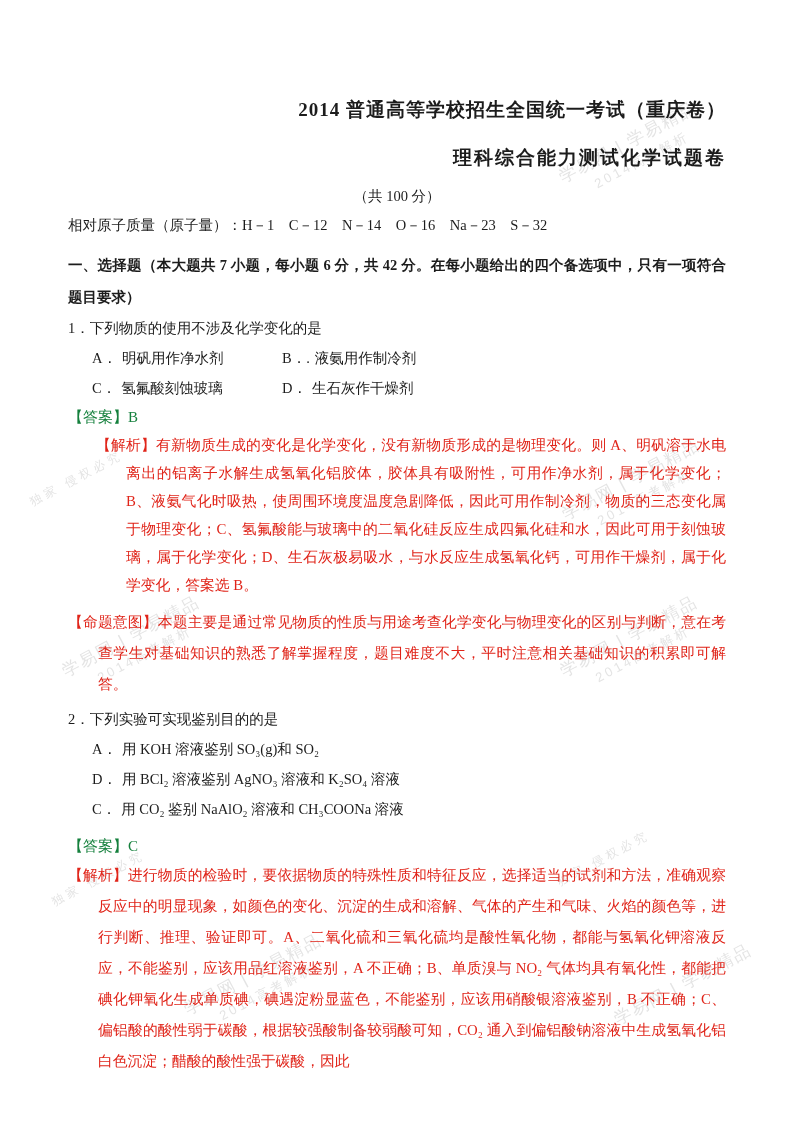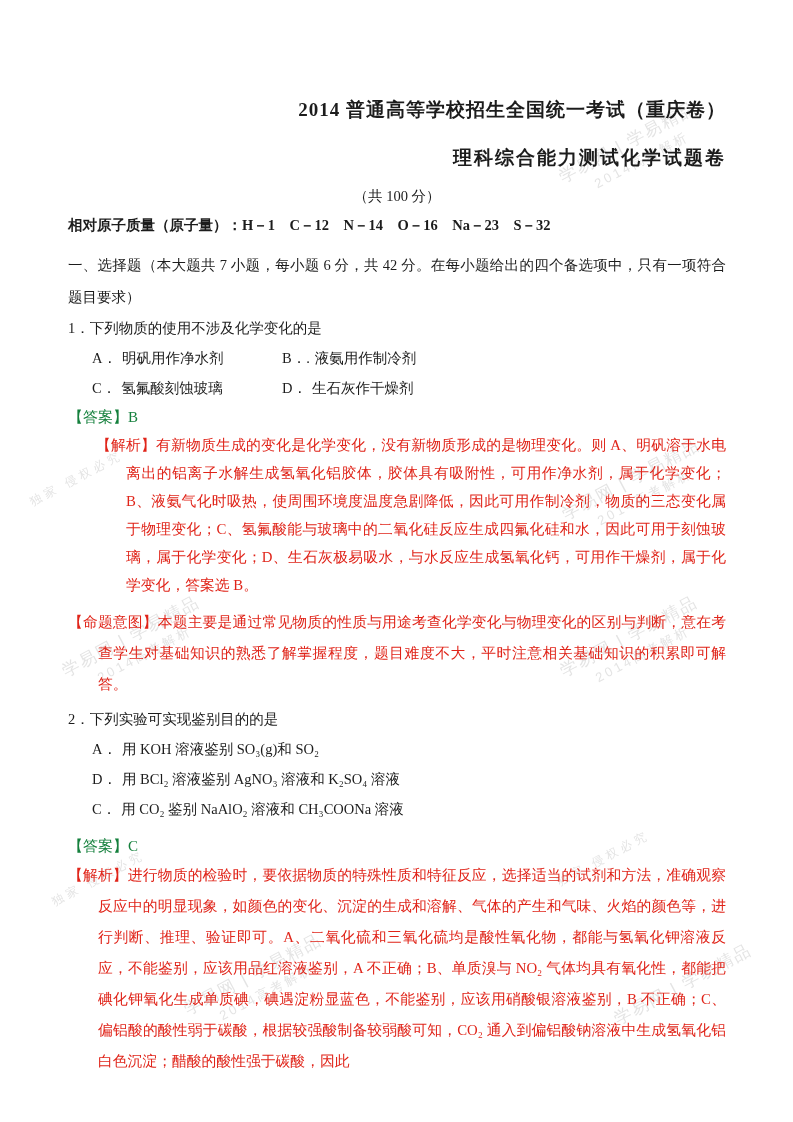--- a/index.html
+++ b/index.html
@@ -24,22 +24,22 @@
   .content { position:absolute; left:68px; width:658px; top:0; padding-top:98px; }
   .doc-title {
     font-size:19px; font-weight:bold; text-align:right;
     line-height:23px; margin:0 0 26px; letter-spacing:1px;
   }
   .doc-subtitle {
     font-size:19px; font-weight:bold; text-align:right;
     line-height:22px; margin:0 0 17px; letter-spacing:2px;
   }
   .score-note { font-size:14.5px; text-align:center; line-height:20px; margin:0 0 9px; }
-  .atomic-line { font-size:14.5px; line-height:20px; margin:8px 0 14px;font-weight:bold; }
-  .section-heading { font-size:14.5px; line-height:32px; text-align:justify; margin:0; }
+  .atomic-line { font-size:14.5px; line-height:20px; margin:8px 0 14px; }
+  .section-heading { font-size:14.5px; line-height:32px; text-align:justify; margin:0;font-weight:bold; }
   .stem { font-size:14.5px; line-height:30px; margin:0; }
   .opts-2col {
     display:grid; grid-template-columns:190px auto;
     padding-left:24px; font-size:14.5px; line-height:30px;
   }
   .opts-list { padding-left:24px; font-size:14.5px; line-height:30px; }
   .opt-label { margin-right:5px; }
   .answer-line { color:#15803d; font-size:15px; line-height:28px; margin:0; }
   .red-para {
     color:#e02419; font-size:14.8px; text-align:justify;

